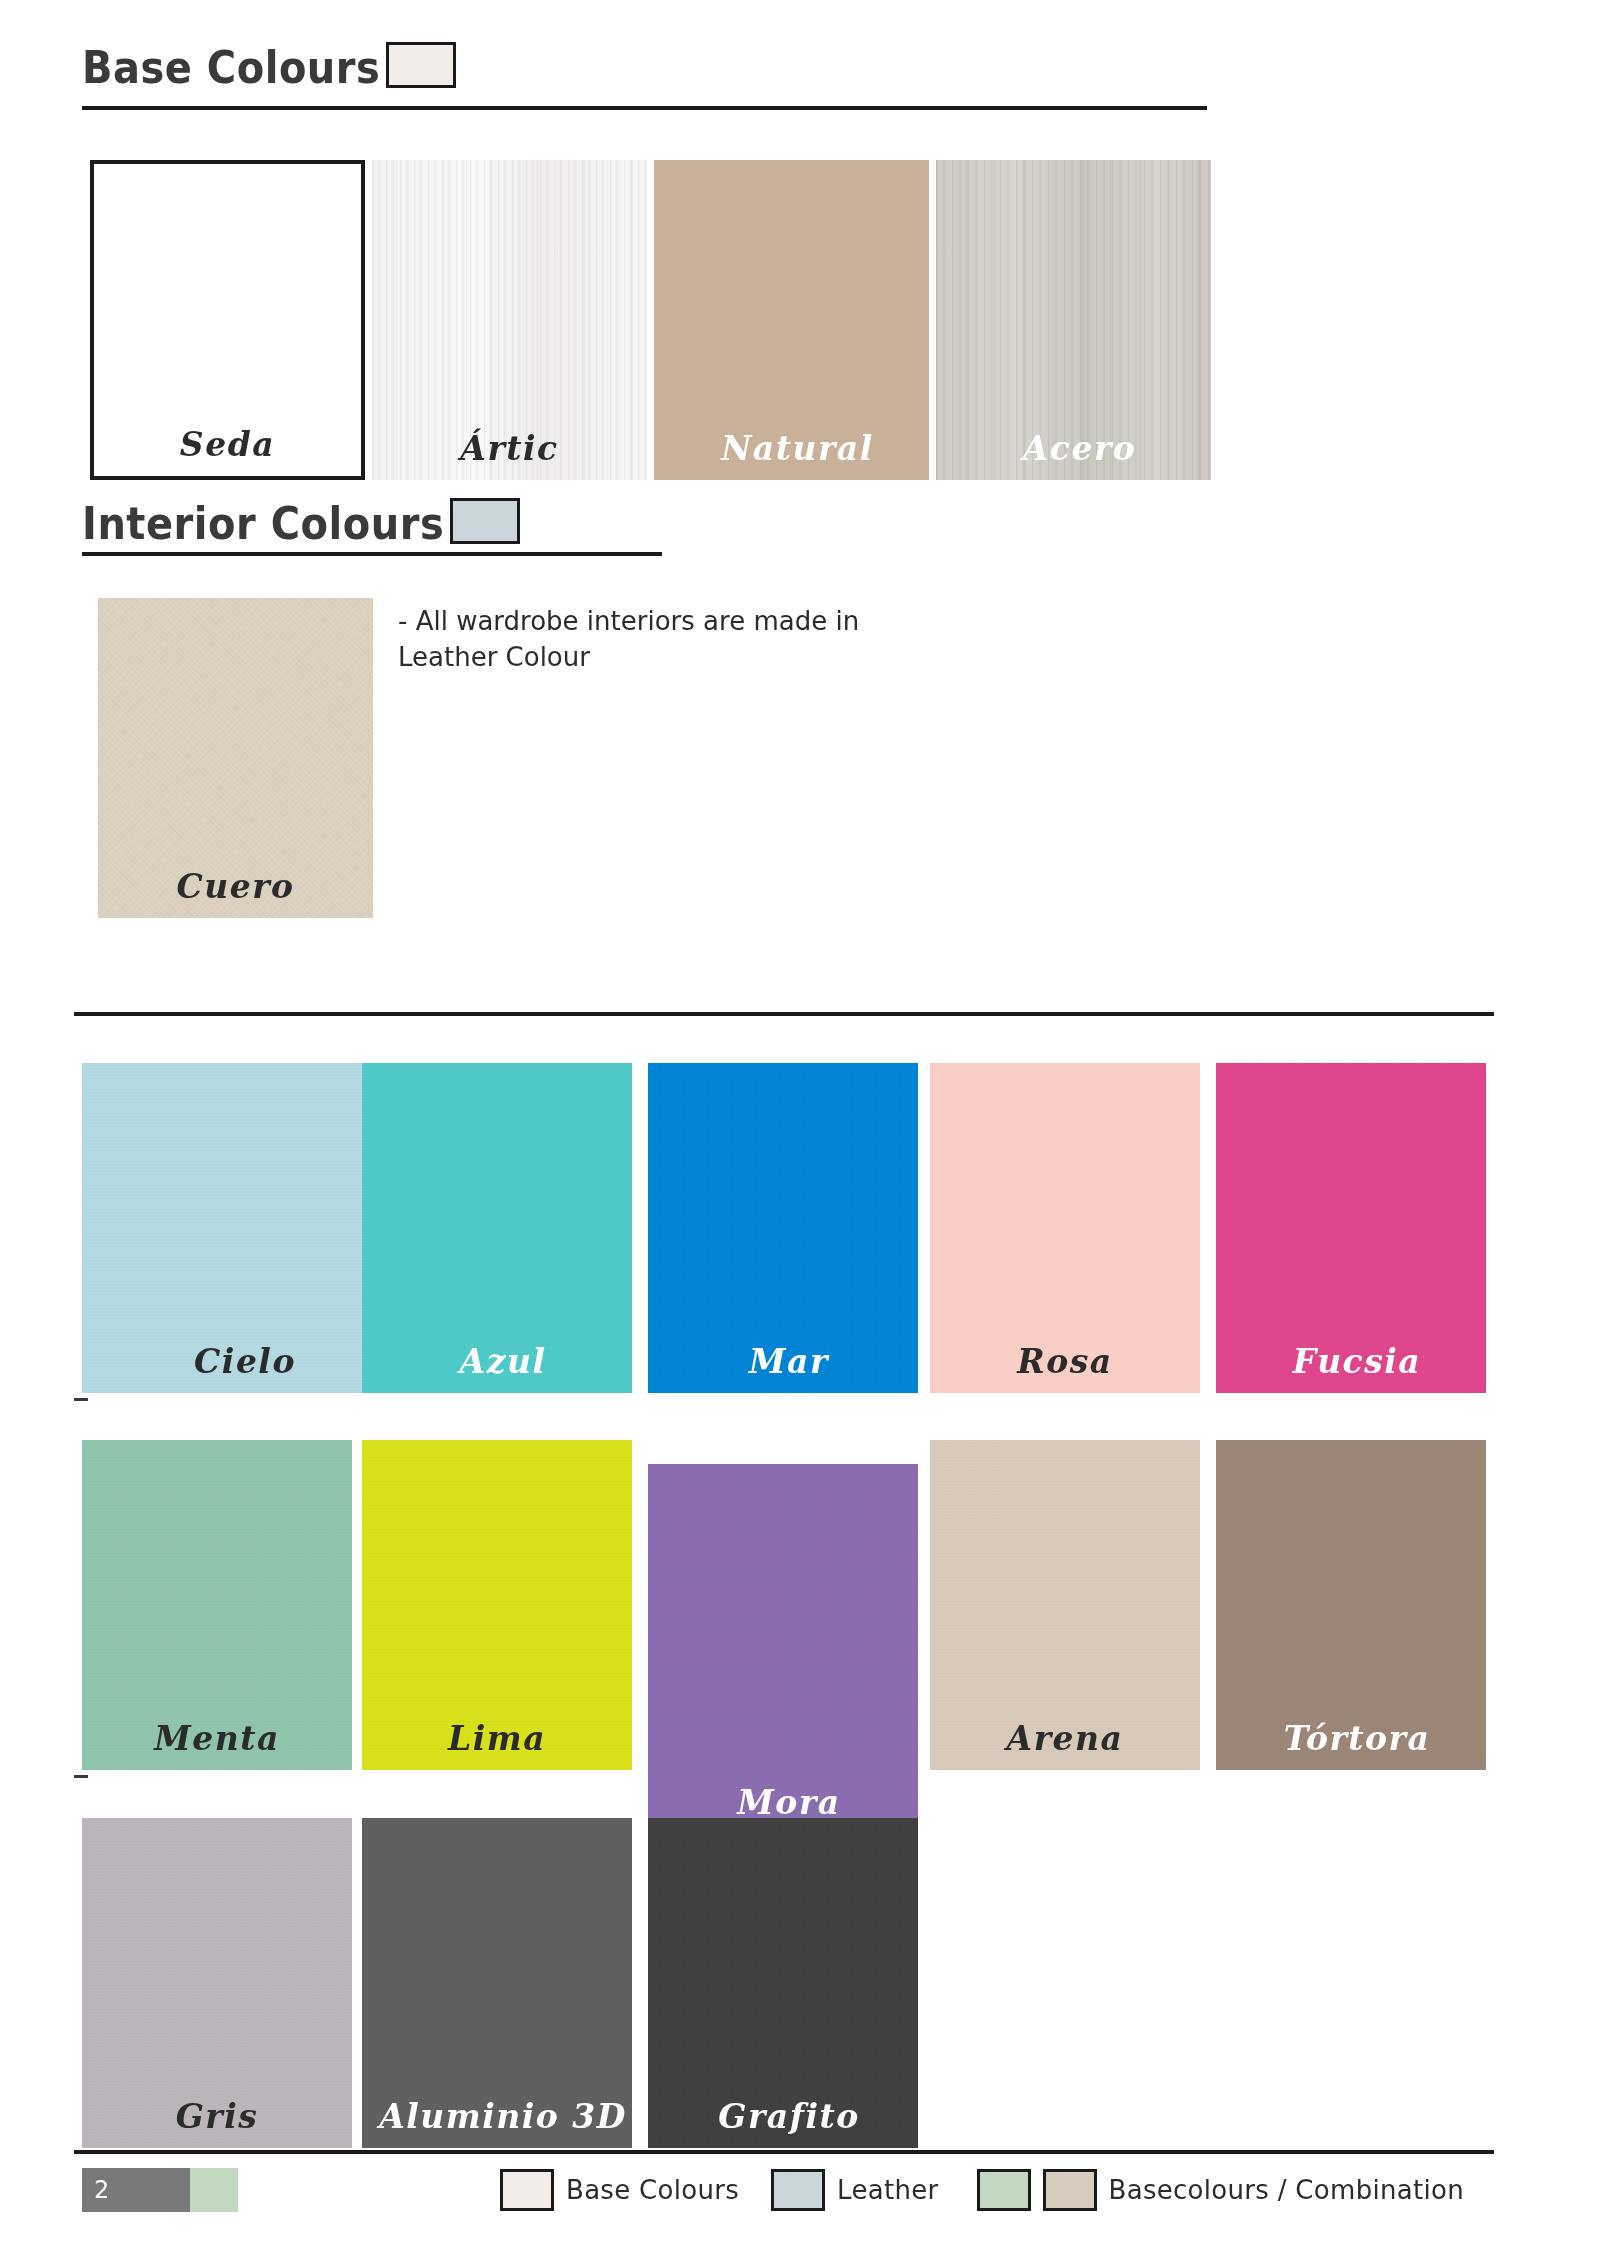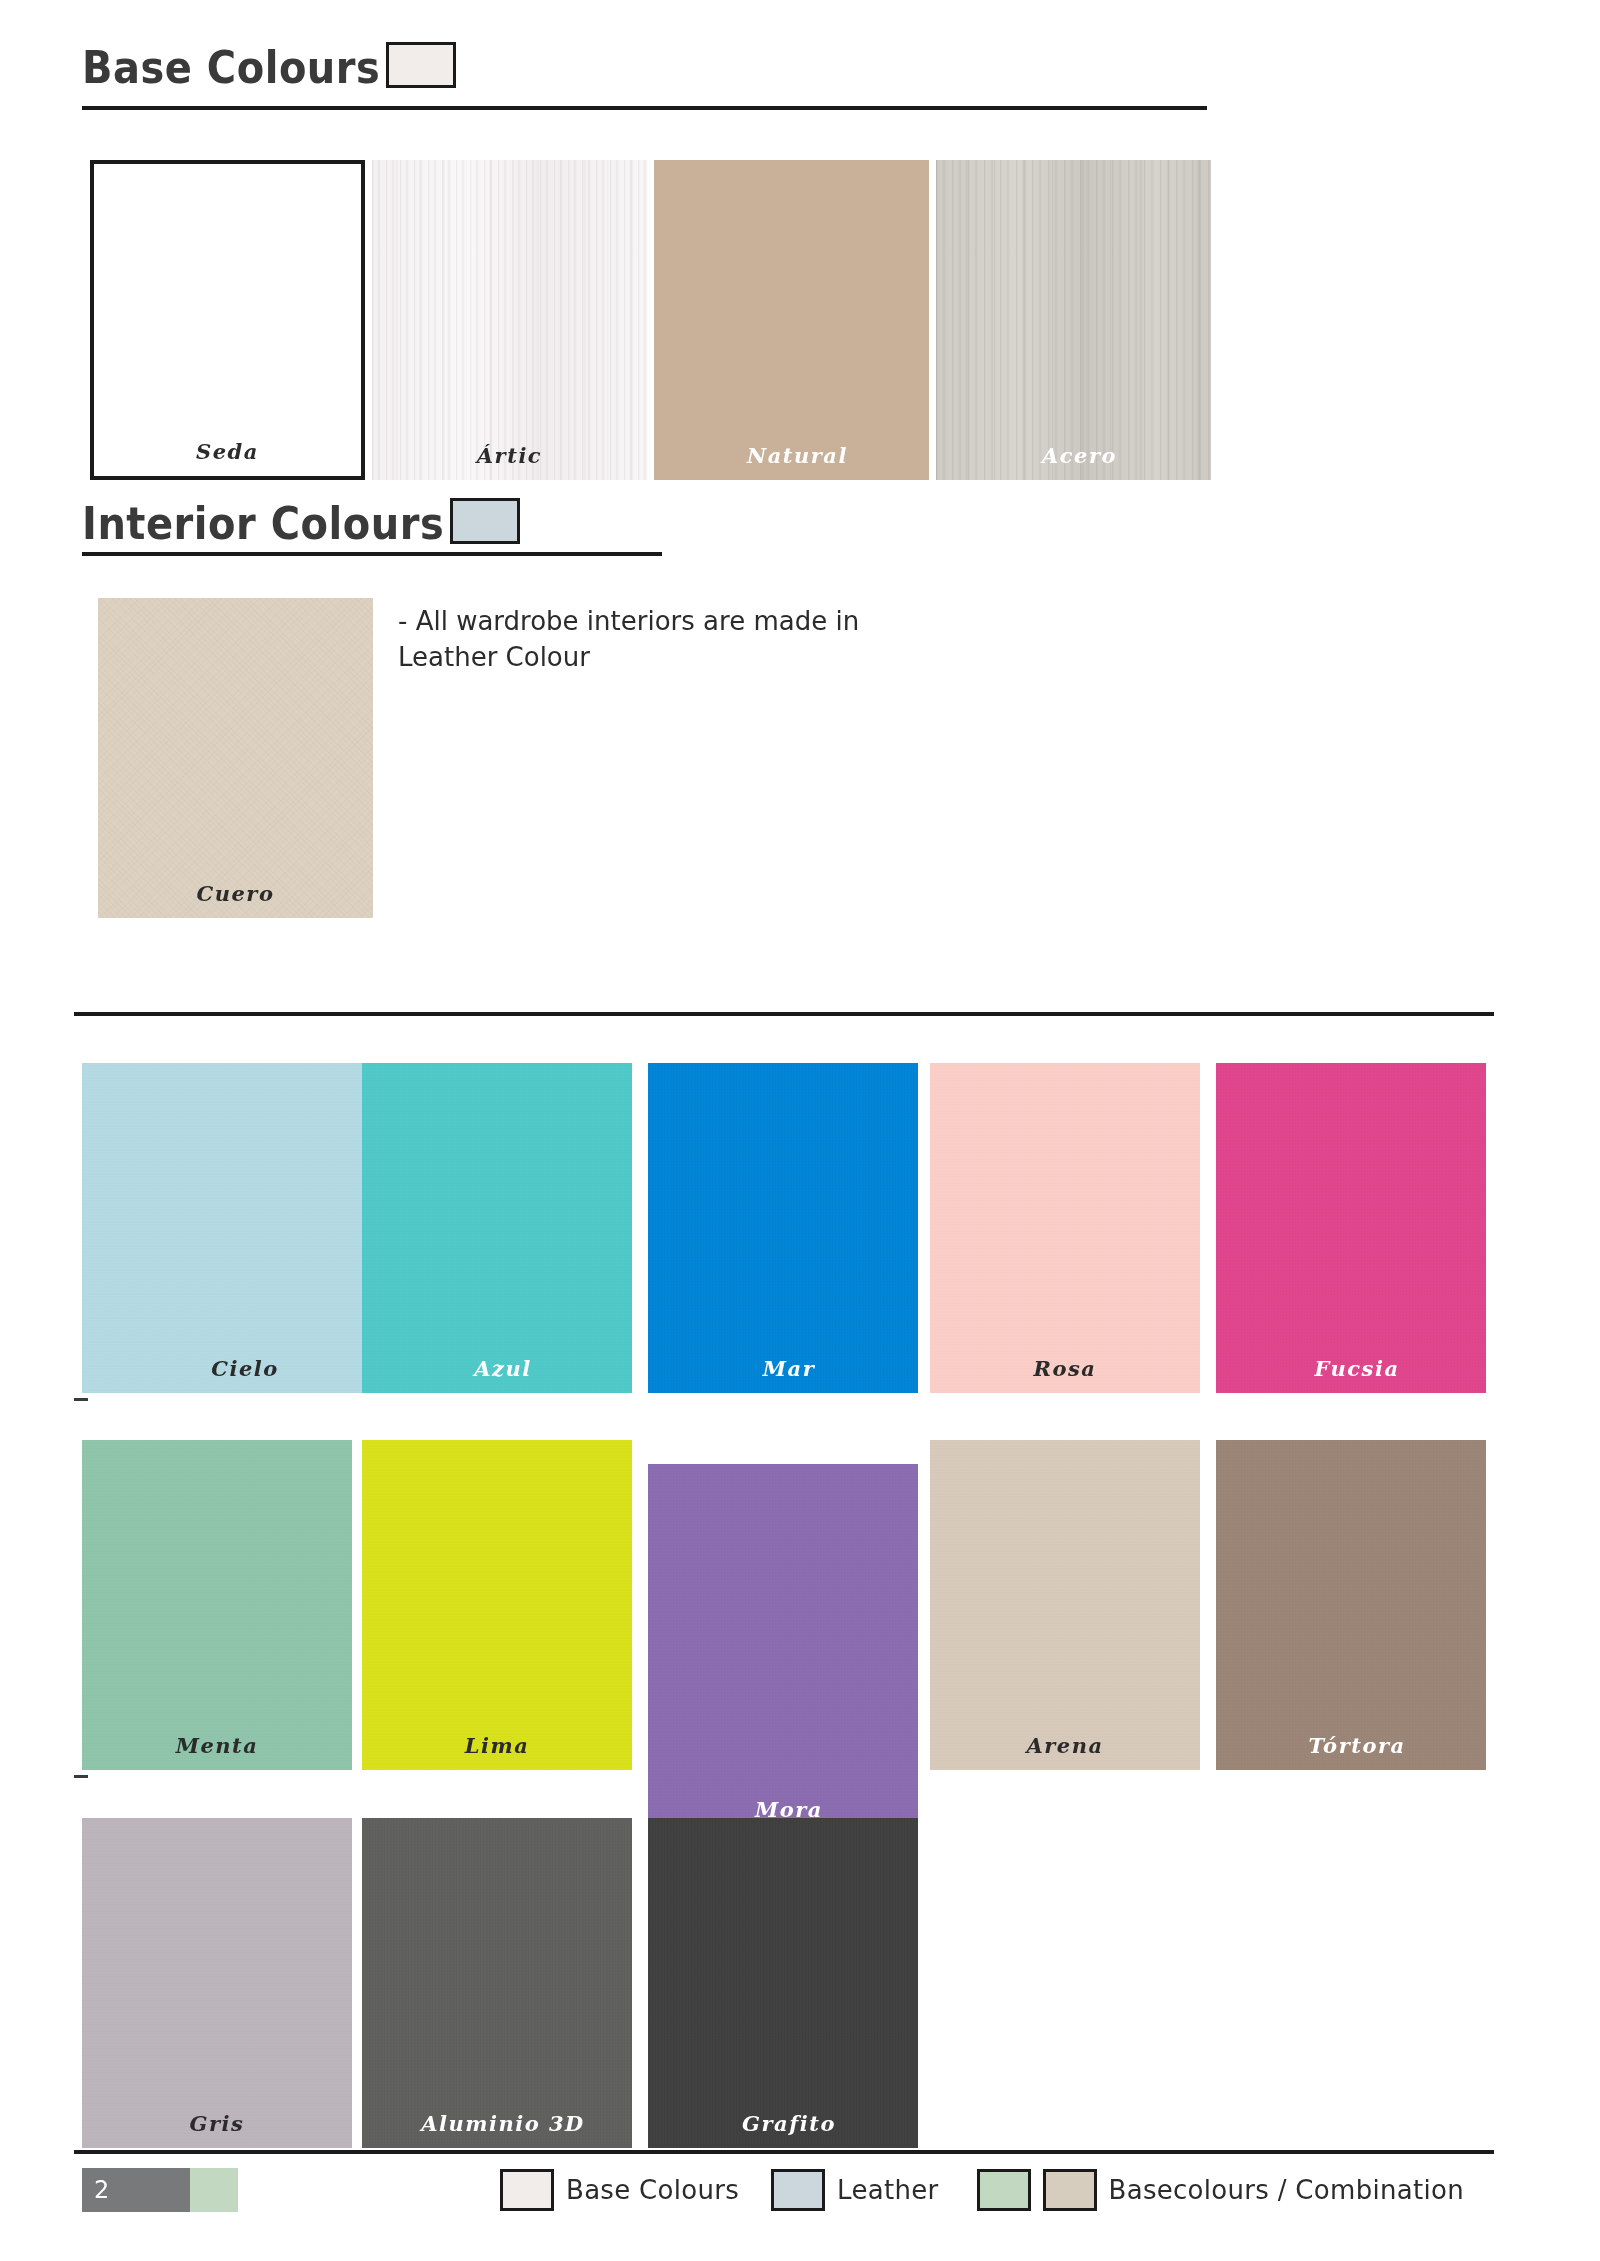--- a/index.html
+++ b/index.html
@@ -62,21 +62,21 @@
   }
   .swatch .label {
     position: absolute;
     left: 0;
     right: 0;
     bottom: 12px;
     text-align: center;
     font-family: "DejaVu Serif", serif;
     font-weight: 700;
     font-style: italic;
-    font-size: 21px;
+    font-size: 33px;
     letter-spacing: 1.5px;
     white-space: nowrap;
   }
   .label.dark  { color: #2b2b2b; }
   .label.light { color: #ffffff; padding-left: 12px; }
 
   
   .tex-artic {
     background:
       repeating-linear-gradient(90deg,

